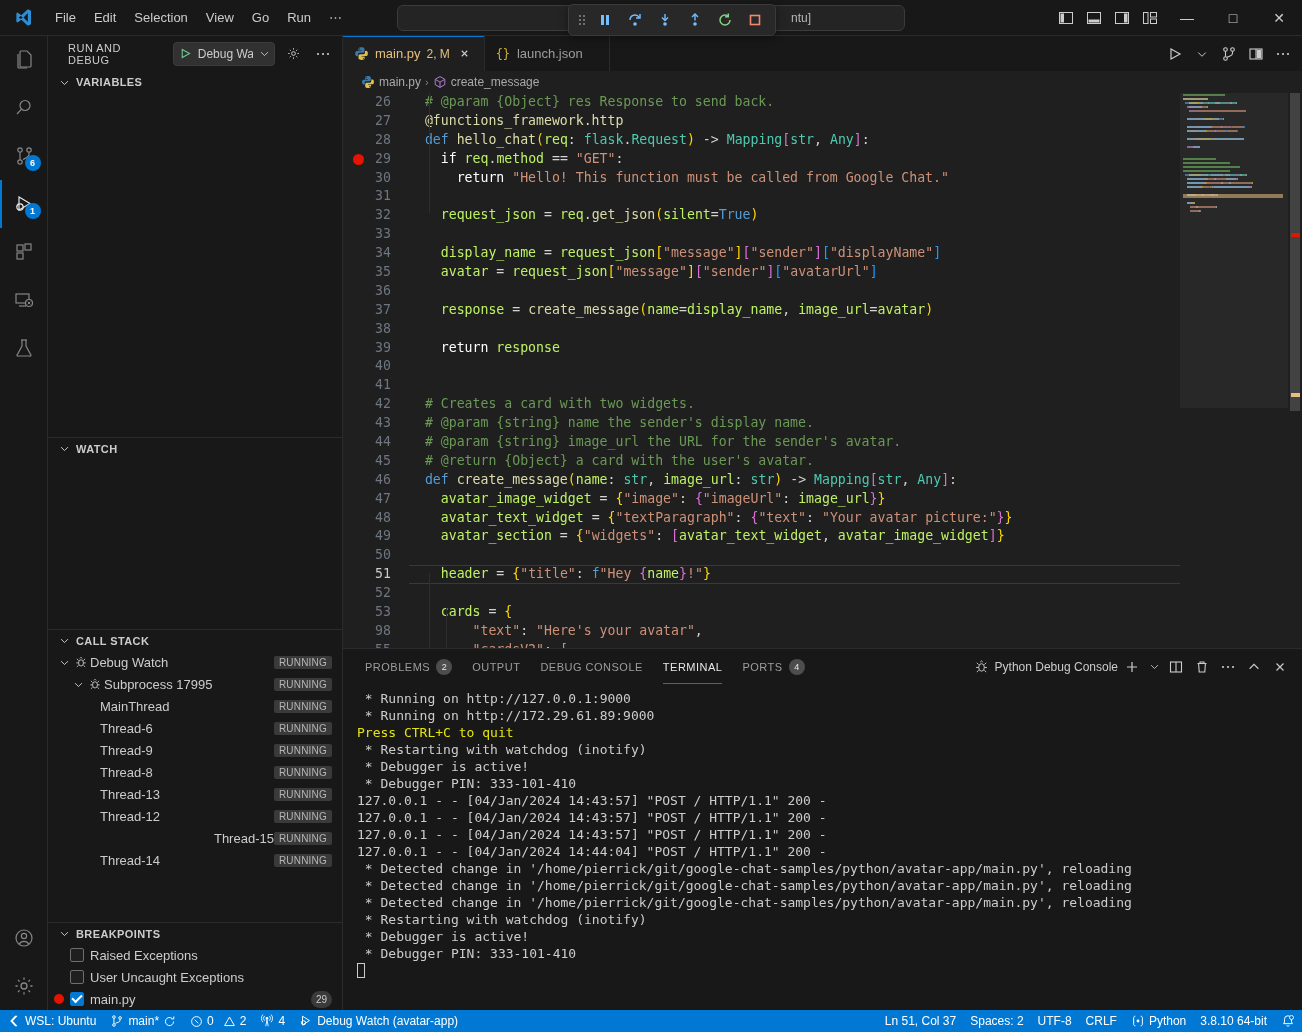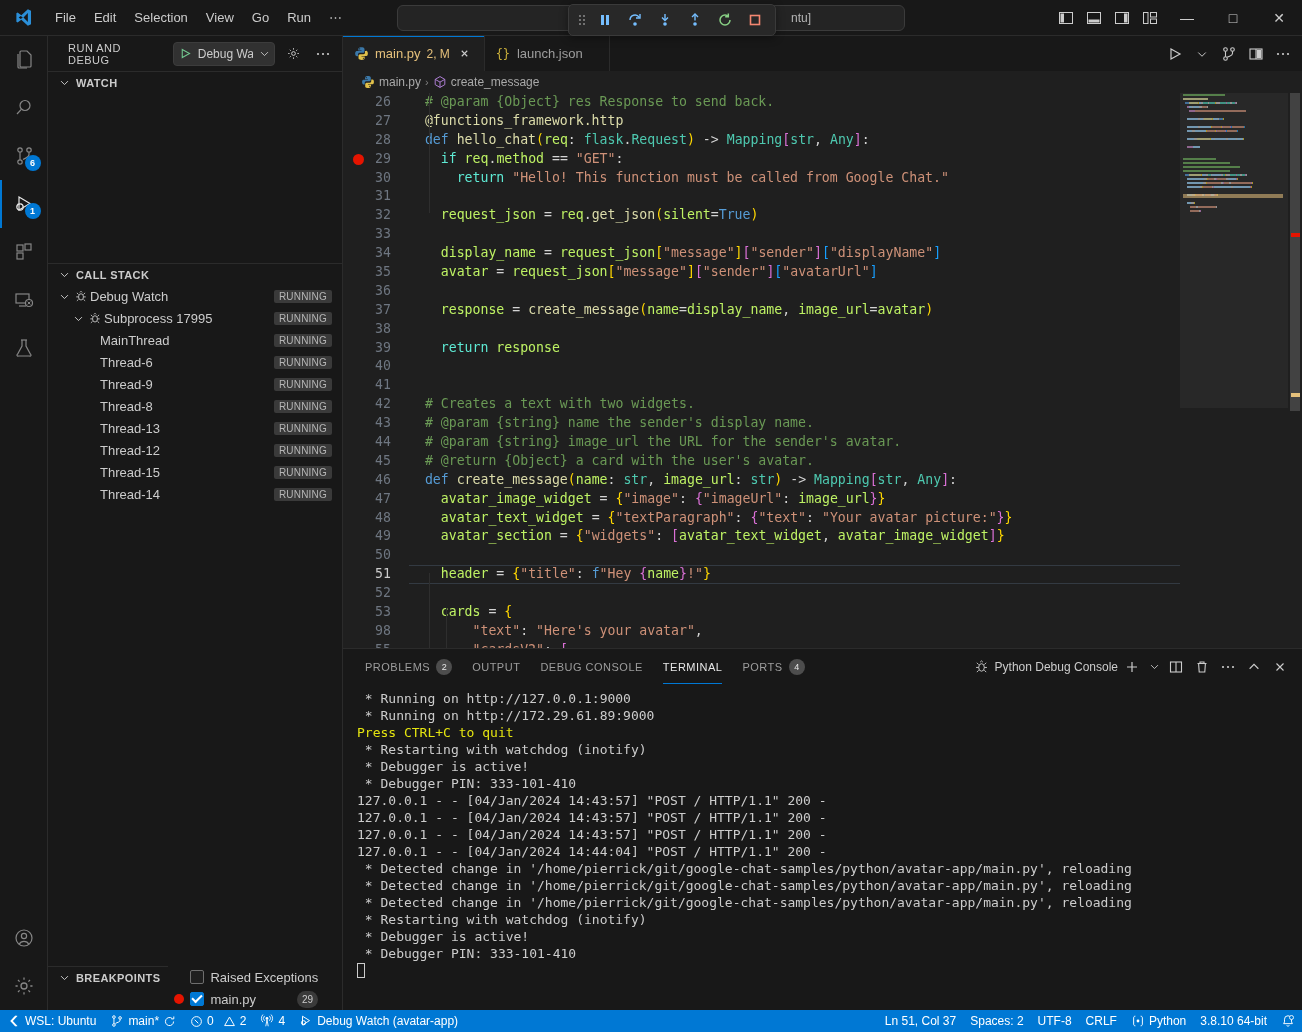--- a/index.html
+++ b/index.html
@@ -188,21 +188,21 @@
   .lnum.cur { color: #cccccc; }
   .bp-marker { position: absolute; left: 10px; width: 11px; height: 11px; border-radius: 50%; background: #e51400; }
   .cur-line-hl {
     position: absolute; left: 0; right: 0; height: 19px; border-top: 1px solid #333a42; border-bottom: 1px solid #333a42;
   }
   .indent-guide { position: absolute; width: 1px; background: #2e2e2e; }
 
   
   .t-com { color: #6A9955; }
   .t-kw  { color: #569CD6; }
-  .t-kw2 { color: #5eead4; }
+  .t-kw2 { color: #ffffff; }
   .t-fn  { color: #DCDCAA; }
   .t-var { color: #bef264; }
   .t-str { color: #CE9178; }
   .t-cls { color: #4EC9B0; }
   .t-op  { color: #d4d4d4; }
   .t-pun { color: #ffd700; }
   .t-pun2{ color: #da70d6; }
   .t-pun3{ color: #179fff; }
   .t-dec { color: #DCDCAA; }
   .t-plain { color: #d4d4d4; }
@@ -467,20 +467,31 @@
           <svg width="16" height="16" viewBox="0 0 16 16">
               <g fill="#cccccc">
                 <circle cx="3" cy="8" r="1.1"></circle>
                 <circle cx="8" cy="8" r="1.1"></circle>
                 <circle cx="13" cy="8" r="1.1"></circle>
               </g>
             </svg>
         </div>
       </div>
 
+      <div id="pane-variables" style="display:flex;flex-direction:column;">
+        <div class="pane-header first">
+          <span class="chev">
+            <svg width="11" height="11" viewBox="0 0 16 16">
+                <path d="M3 6l5 5 5-5" fill="none" stroke="#cccccc" stroke-width="1.4"></path>
+              </svg>
+          </span>
+          <span>VARIABLES</span>
+        </div>
+        <div class="pane-body" style="flex:1"></div>
+      </div>
 
       <div id="pane-watch" style="display:flex;flex-direction:column;">
         <div class="pane-header">
           <span class="chev">
             <svg width="11" height="11" viewBox="0 0 16 16">
                 <path d="M3 6l5 5 5-5" fill="none" stroke="#cccccc" stroke-width="1.4"></path>
               </svg>
           </span>
           <span>WATCH</span>
         </div>
@@ -550,47 +561,52 @@
             <div class="stack-row" style="padding-left: 36px;">
               <span class="stack-twisty"></span>
               <span class="stack-label">Thread-13</span>
               <span class="stack-state">RUNNING</span>
             </div>
             <div class="stack-row" style="padding-left: 36px;">
               <span class="stack-twisty"></span>
               <span class="stack-label">Thread-12</span>
               <span class="stack-state">RUNNING</span>
             </div>
-            <div class="stack-row" style="padding-left: 36px;">
+            <div class="stack-row" style="padding-left: 36px; text-align: right;">
               <span class="stack-twisty"></span>
               <span class="stack-label">Thread-15</span>
               <span class="stack-state">RUNNING</span>
             </div>
             <div class="stack-row" style="padding-left: 36px;">
               <span class="stack-twisty"></span>
               <span class="stack-label">Thread-14</span>
               <span class="stack-state">RUNNING</span>
             </div>
           </div>
       </div>
 
-      <div id="pane-breakpoints" style="display:flex;flex-direction:row;">
+      <div id="pane-breakpoints" style="display:flex;flex-direction:column;">
         <div class="pane-header">
           <span class="chev">
             <svg width="11" height="11" viewBox="0 0 16 16">
                 <path d="M3 6l5 5 5-5" fill="none" stroke="#cccccc" stroke-width="1.4"></path>
               </svg>
           </span>
           <span>BREAKPOINTS</span>
         </div>
         <div class="pane-body" id="breakpoints-list">
             <div class="bp-row">
               <span class="bp-dot-cell"></span>
               <span class="bp-check"></span>
               <span class="bp-label">Raised Exceptions</span>
+            </div>
+            <div class="bp-row">
+              <span class="bp-dot-cell"></span>
+              <span class="bp-check"></span>
+              <span class="bp-label">User Uncaught Exceptions</span>
             </div>
             <div class="bp-row">
               <span class="bp-dot-cell">
                 <span class="bp-dot"></span>
               </span>
               <span class="bp-check checked"></span>
               <span class="bp-label">main.py</span>
               <span class="bp-count">29</span>
             </div>
           </div>
@@ -727,21 +743,21 @@
               <div class="line"><span class="t-plain">    </span><span class="t-var">request_json</span><span class="t-op"> = </span><span class="t-var">req</span><span class="t-op">.</span><span class="t-fn">get_json</span><span class="t-pun">(</span><span class="t-var">silent</span><span class="t-op">=</span><span class="t-kw">True</span><span class="t-pun">)</span></div>
               <div class="line">&nbsp;</div>
               <div class="line"><span class="t-plain">    </span><span class="t-var">display_name</span><span class="t-op"> = </span><span class="t-var">request_json</span><span class="t-pun">[</span><span class="t-str">"message"</span><span class="t-pun">]</span><span class="t-pun2">[</span><span class="t-str">"sender"</span><span class="t-pun2">]</span><span class="t-pun3">[</span><span class="t-str">"displayName"</span><span class="t-pun3">]</span></div>
               <div class="line"><span class="t-plain">    </span><span class="t-var">avatar</span><span class="t-op"> = </span><span class="t-var">request_json</span><span class="t-pun">[</span><span class="t-str">"message"</span><span class="t-pun">]</span><span class="t-pun2">[</span><span class="t-str">"sender"</span><span class="t-pun2">]</span><span class="t-pun3">[</span><span class="t-str">"avatarUrl"</span><span class="t-pun3">]</span></div>
               <div class="line">&nbsp;</div>
               <div class="line"><span class="t-plain">    </span><span class="t-var">response</span><span class="t-op"> = </span><span class="t-fn">create_message</span><span class="t-pun">(</span><span class="t-var">name</span><span class="t-op">=</span><span class="t-var">display_name</span><span class="t-op">, </span><span class="t-var">image_url</span><span class="t-op">=</span><span class="t-var">avatar</span><span class="t-pun">)</span></div>
               <div class="line">&nbsp;</div>
               <div class="line"><span class="t-plain">    </span><span class="t-kw2">return </span><span class="t-var">response</span></div>
               <div class="line">&nbsp;</div>
               <div class="line">&nbsp;</div>
-              <div class="line"><span class="t-com">  # Creates a text with two widgets.</span></div>
+              <div class="line"><span class="t-com">  # Creates a card with two widgets.</span></div>
               <div class="line"><span class="t-com">  # @param {string} name the sender's display name.</span></div>
               <div class="line"><span class="t-com">  # @param {string} image_url the URL for the sender's avatar.</span></div>
               <div class="line"><span class="t-com">  # @return {Object} a card with the user's avatar.</span></div>
               <div class="line"><span class="t-plain">  </span><span class="t-kw">def </span><span class="t-fn">create_message</span><span class="t-pun">(</span><span class="t-var">name</span><span class="t-op">: </span><span class="t-cls">str</span><span class="t-op">, </span><span class="t-var">image_url</span><span class="t-op">: </span><span class="t-cls">str</span><span class="t-pun">)</span><span class="t-op"> -&gt; </span><span class="t-cls">Mapping</span><span class="t-pun2">[</span><span class="t-cls">str</span><span class="t-op">, </span><span class="t-cls">Any</span><span class="t-pun2">]</span><span class="t-op">:</span></div>
               <div class="line"><span class="t-plain">    </span><span class="t-var">avatar_image_widget</span><span class="t-op"> = </span><span class="t-pun">{</span><span class="t-str">"image"</span><span class="t-op">: </span><span class="t-pun2">{</span><span class="t-str">"imageUrl"</span><span class="t-op">: </span><span class="t-var">image_url</span><span class="t-pun2">}</span><span class="t-pun">}</span></div>
               <div class="line"><span class="t-plain">    </span><span class="t-var">avatar_text_widget</span><span class="t-op"> = </span><span class="t-pun">{</span><span class="t-str">"textParagraph"</span><span class="t-op">: </span><span class="t-pun2">{</span><span class="t-str">"text"</span><span class="t-op">: </span><span class="t-str">"Your avatar picture:"</span><span class="t-pun2">}</span><span class="t-pun">}</span></div>
               <div class="line"><span class="t-plain">    </span><span class="t-var">avatar_section</span><span class="t-op"> = </span><span class="t-pun">{</span><span class="t-str">"widgets"</span><span class="t-op">: </span><span class="t-pun2">[</span><span class="t-var">avatar_text_widget</span><span class="t-op">, </span><span class="t-var">avatar_image_widget</span><span class="t-pun2">]</span><span class="t-pun">}</span></div>
               <div class="line">&nbsp;</div>
               <div class="line"><span class="t-plain">    </span><span class="t-var">header</span><span class="t-op"> = </span><span class="t-pun">{</span><span class="t-str">"title"</span><span class="t-op">: </span><span class="t-kw">f</span><span class="t-str">"Hey </span><span class="t-pun2">{</span><span class="t-var">name</span><span class="t-pun2">}</span><span class="t-str">!"</span><span class="t-pun">}</span></div>
               <div class="line">&nbsp;</div>

